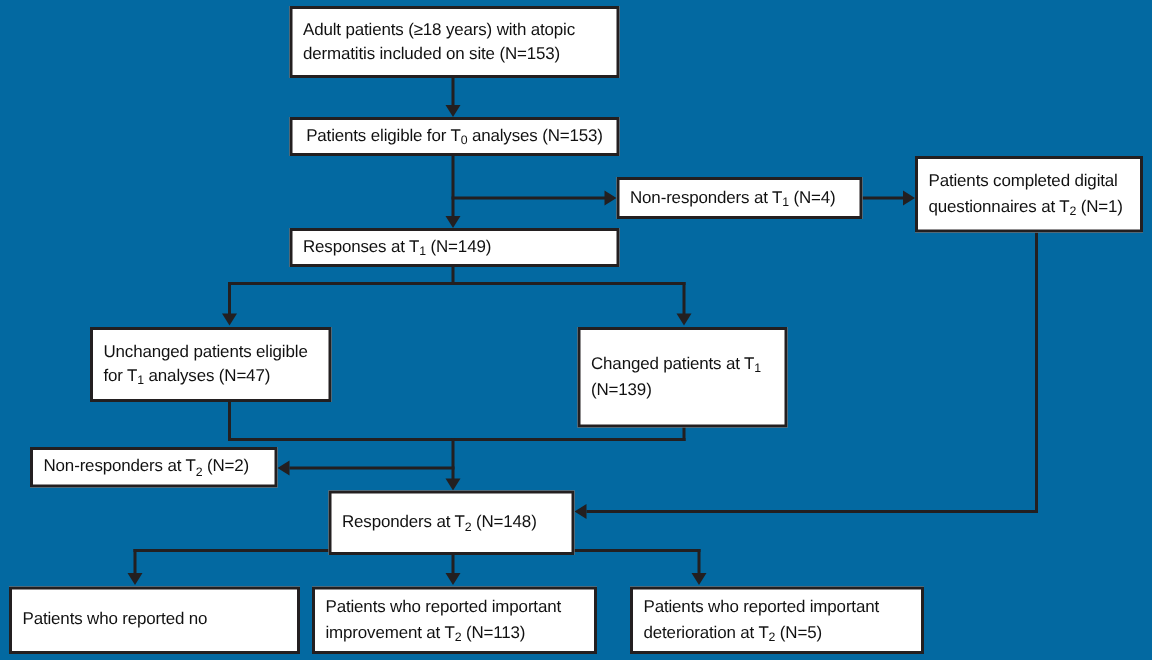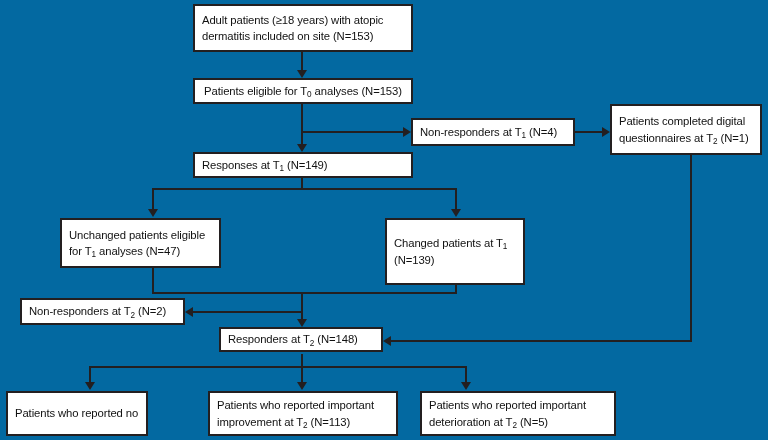--- a/index.html
+++ b/index.html
@@ -108,25 +108,25 @@
 
   <div class="node" style="left:385px; top:218px; width:140px; height:67px;">
     <span class="ln">Changed patients at T<sub>1</sub></span>
     <span class="ln">(N=139)</span>
   </div>
 
   <div class="node" style="left:20px; top:298px; width:165px; height:27px;">
     <span class="ln">Non-responders at T<sub>2</sub> (N=2)</span>
   </div>
 
-  <div class="node" style="left:219px; top:327px; width:164px; height:25px;">
+  <div class="node" style="left:219px; top:327px; width:164px; height:43px;">
     <span class="ln">Responders at T<sub>2</sub> (N=148)</span>
   </div>
 
-  <div class="node" style="left:6px; top:391px; width:142px; height:45px;">
+  <div class="node" style="left:6px; top:391px; width:194px; height:45px;">
     <span class="ln">Patients who reported no</span>
   </div>
 
   <div class="node" style="left:208px; top:391px; width:190px; height:45px;">
     <span class="ln">Patients who reported important</span>
     <span class="ln">improvement at T<sub>2</sub> (N=113)</span>
   </div>
 
   <div class="node" style="left:420px; top:391px; width:196px; height:45px;">
     <span class="ln">Patients who reported important</span>

